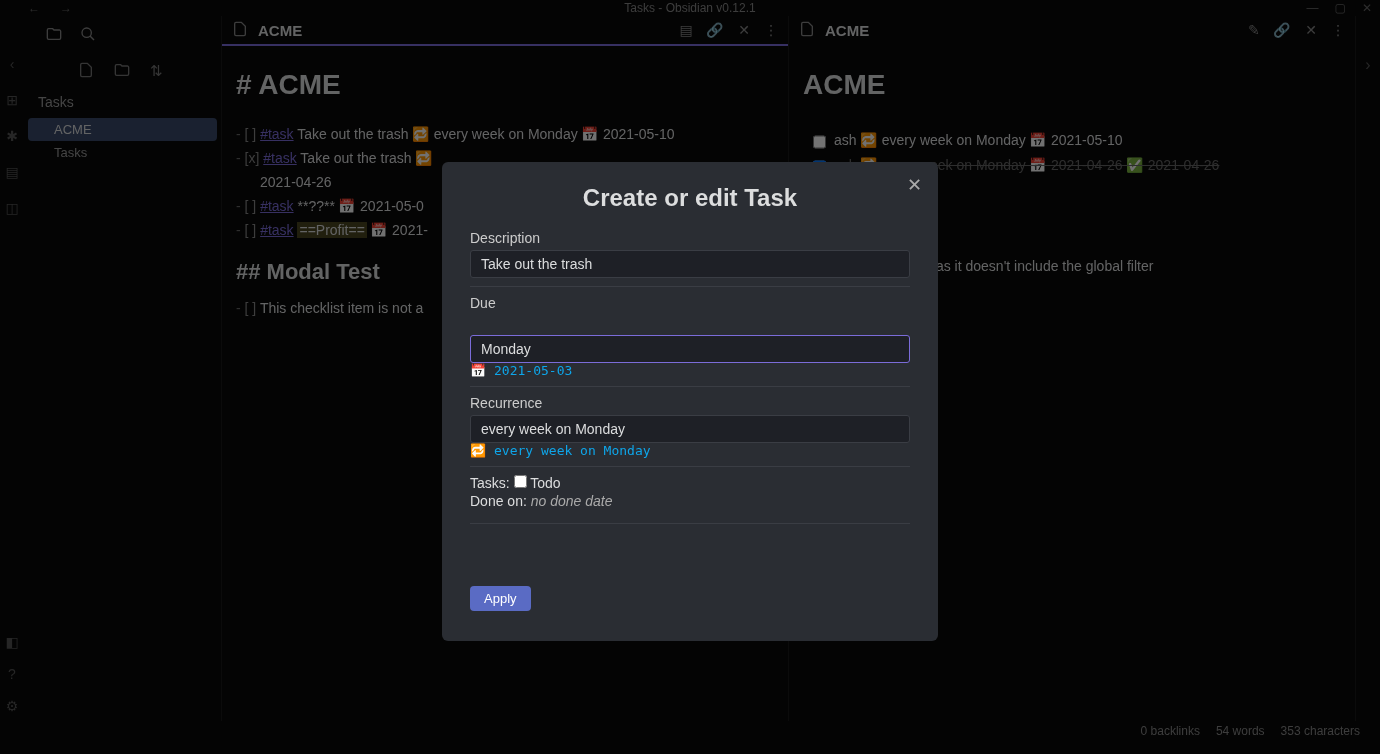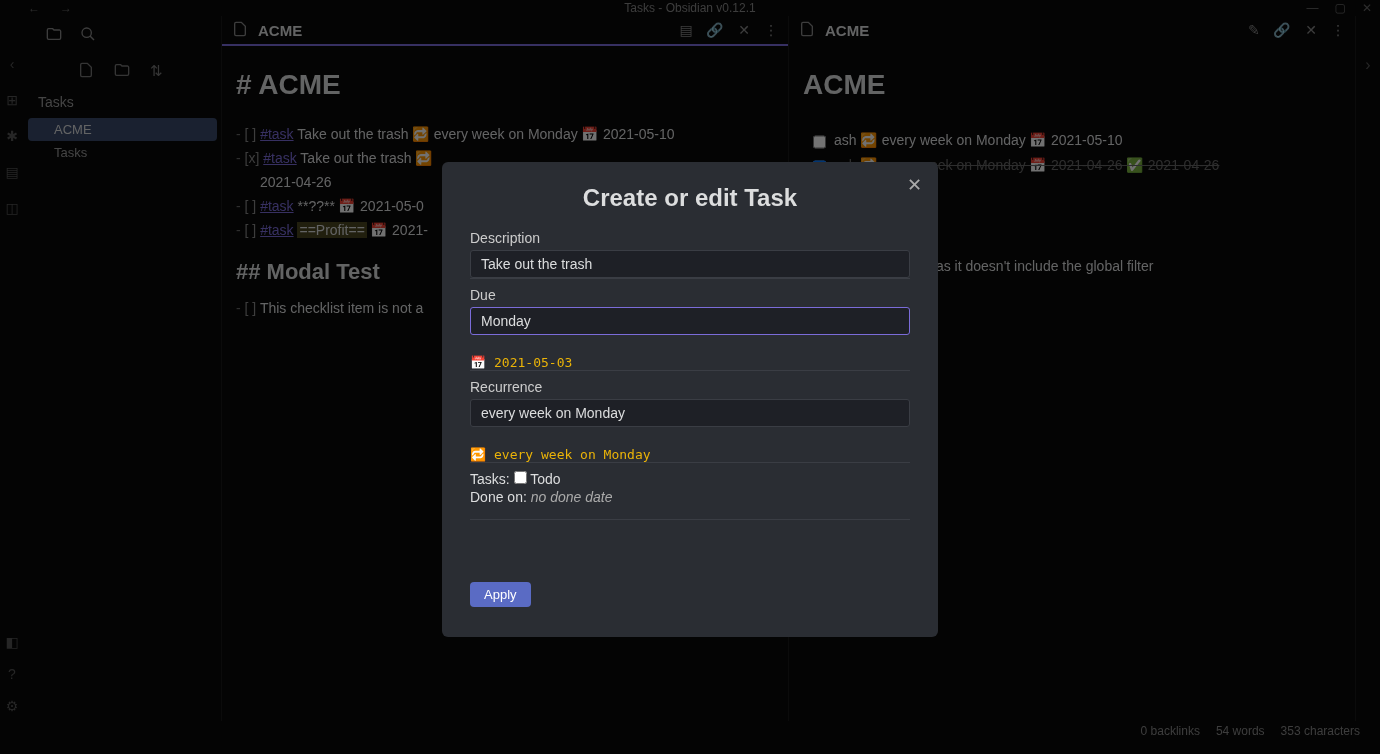--- a/index.html
+++ b/index.html
@@ -39,23 +39,23 @@
 .preview-h2 { font-size:22px; font-weight:600; margin:14px 0 12px; }
 .preview-item { display:flex; gap:8px; margin-bottom:4px; padding-left:10px; }
 .preview-item input[type=checkbox] { margin-top:3px; }
 .statusbar { position:absolute; bottom:13px; left:0; right:0; height:20px; background:#0a0a0a; display:flex; justify-content:flex-end; align-items:center; gap:16px; padding-right:20px; font-size:12px; color:#888; }
 .dimmer { position:absolute; inset:0; background:rgba(0,0,0,0.55); z-index:50; }
 .modal { position:absolute; left:442px; top:162px; width:496px; background:#2a2d33; border-radius:6px; z-index:60; padding:22px 28px 30px; }
 .modal-close { position:absolute; top:12px; right:16px; color:#aaa; cursor:pointer; font-size:18px; }
 .modal-title { text-align:center; font-size:24px; font-weight:600; margin-bottom:18px; }
 .modal label { display:block; font-size:14px; color:#ccc; margin-bottom:4px; }
 .modal input[type=text] { width:100%; background:#1e2026; border:1px solid #3a3d44; padding:5px 10px; color:#dcddde; font-size:14px; border-radius:3px; }
-.modal .focused { border-color:#7b6cd9 !important; }
-.modal .hint { font-family:monospace; font-size:13px; color:#eab308; margin-top:20px; }
-.modal .section { margin-bottom:8px; border-bottom:1px solid #3a3d44; }
+.modal .focused { border-color:#7b6cd9 !important;margin-top:20px; }
+.modal .hint { font-family:monospace; font-size:13px; color:#0ea5e9; margin-top:0; }
+.modal .section { margin-bottom:8px; padding-bottom:8px; border-bottom:1px solid #3a3d44; }
 .modal .status-line { font-size:14px; margin-top:6px; }
 .modal .done-line { font-size:14px; margin-top:2px; }
 .modal .done-line i { font-family:Liberation Sans, sans-serif; color:#aaa; }
 .modal hr { border:none; border-top:1px solid #3a3d44; margin:14px 0; }
 .modal .apply { background:#5a6bc4; color:#fff; border:none; padding:5px 14px; border-radius:4px; font-size:13px; cursor:pointer;margin-top:48px; }
 .right-edge { width:24px; background:#0a0a0a; display:flex; align-items:flex-start; justify-content:center; padding-top:40px; color:#555; }
 svg { width:16px; height:16px; fill:currentColor; }
 </style>
 </head>
 <body>

